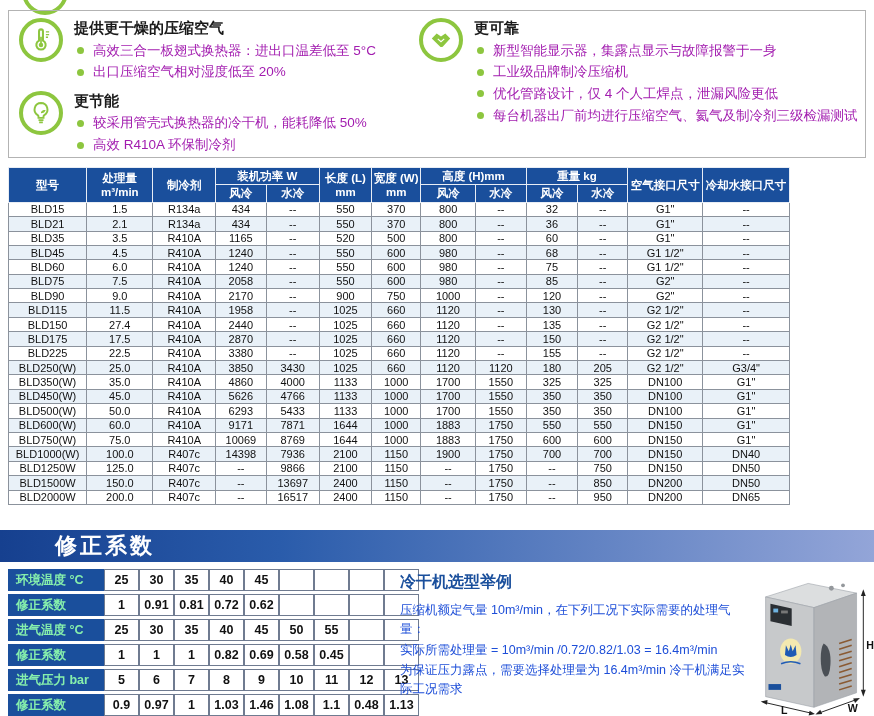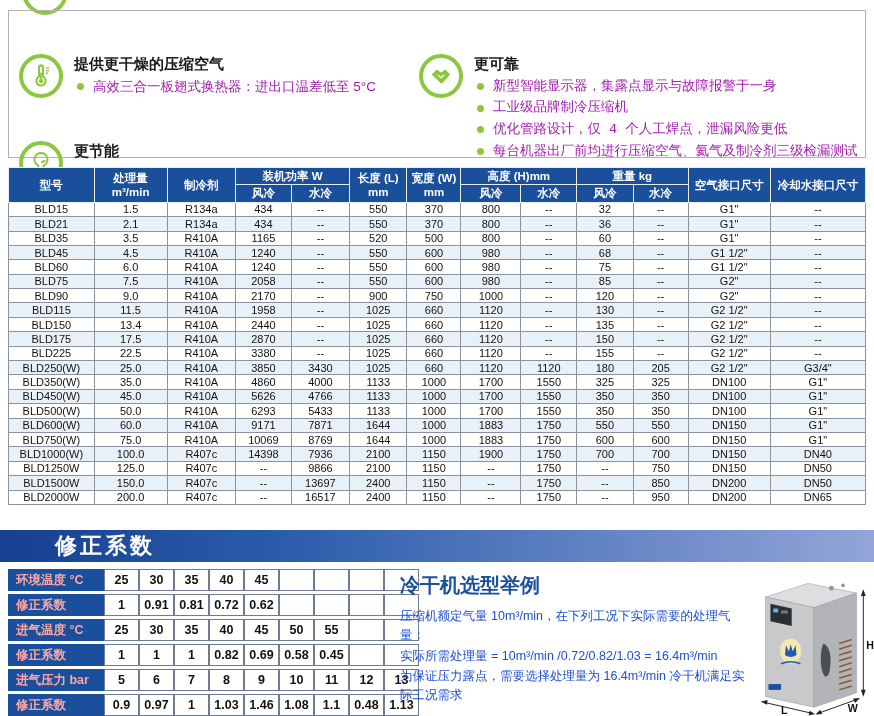--- a/index.html
+++ b/index.html
@@ -8,53 +8,53 @@
     font-family:"Liberation Sans","DejaVu Sans",sans-serif;color:#111;
   }
   
   .top-arc{position:absolute;left:22px;top:-31px;width:38px;height:38px;
     border:4px solid #8dc63f;border-radius:50%;}
   
   .features-box{position:absolute;left:8px;top:10px;width:858px;height:148px;
     border:1px solid #b3b3b3;box-sizing:border-box;display:flex;padding:4px 4px 0 10px;}
   .fcol{display:flex;flex-direction:column;}
   .fcol-left{width:47.5%;}
-  .fcol-right{flex:1;font-family:Liberation Mono, monospace;}
-  .feature-group{display:flex;margin-bottom:3px;margin-top:36px;}
+  .fcol-right{flex:1;}
+  .feature-group{display:flex;margin-bottom:3px;}
   .feature-icon{width:44px;height:44px;flex:0 0 44px;border:4px solid #8dc63f;border-radius:50%;
     display:flex;align-items:center;justify-content:center;margin-top:3px;box-sizing:border-box;}
   .feature-icon svg{width:26px;height:26px;}
   .feature-body{margin-left:11px;padding-top:1px;}
   .feature-title{font-weight:bold;font-size:15px;margin:3px 0 3px;color:#1a1a1a;}
   .feature-bullets{margin:0;padding:0;}
   .feature-bullets li{list-style:none;position:relative;padding-left:19px;
     font-size:13.5px;line-height:1.35;margin:3.5px 0;color:#a21caf;}
   .feature-bullets li::before{content:"";position:absolute;left:3px;top:5.5px;
     width:7px;height:7px;border-radius:50%;background:#8dc63f;}
   
-  .spec-table{position:absolute;left:8px;top:167px;width:858px;border-collapse:collapse;
+  .spec-table{position:absolute;left:8px;top:167px;width:782px;border-collapse:collapse;
     table-layout:fixed;border:1px solid #5d6570;}
   .spec-table th{background:#1a4f9c;color:#fff;font-size:11.5px;font-weight:bold;
     border:1px solid #e8edf5;padding:1px 0;white-space:pre-line;line-height:1.25;text-align:center;}
   .spec-table td{border:1px solid #8b929c;font-size:11px;text-align:center;
     padding:0;height:13.4px;line-height:1.1;color:#111;overflow:hidden;}
   .spec-table tbody tr:nth-child(even) td{background:#e9f1f8;}
   
   .banner{position:absolute;left:0;top:530px;width:874px;height:32px;box-sizing:border-box;
     background:linear-gradient(90deg,#16408f 0%,#2a5cab 32%,#93a5d8 100%);
     color:#fff;font-size:22px;font-weight:bold;line-height:32px;padding-left:55px;letter-spacing:3px;}
   
   .corr-table{position:absolute;left:8px;top:566px;border-collapse:separate;border-spacing:0 3px;}
-  .corr-table th{background:#1a4f9c;color:#fca5a5;font-size:12.5px;font-weight:bold;text-align:left;
+  .corr-table th{background:#1a4f9c;color:#86efac;font-size:12.5px;font-weight:bold;text-align:left;
     padding:0 7px;width:80px;height:20px;border:1px solid #1a4f9c;white-space:nowrap;}
   .corr-table td{width:31px;height:20px;text-align:center;font-size:12.5px;color:#111;
     border:1px solid #6f7b90;background:#fff;padding:0 1px;font-weight:bold;}
   
   .example{position:absolute;left:400px;top:572px;width:352px;}
-  .example-title{color:#1a4f9c;font-size:20px;font-weight:bold;margin:0 0 8px 0;}
+  .example-title{color:#1a4f9c;font-size:16px;font-weight:bold;margin:0 0 8px 0;}
   .example-line{font-size:12.5px;color:#1d4ed8;margin:2px 0;line-height:1.5;}
   
   .product{position:absolute;left:752px;top:566px;width:122px;height:150px;}
   .product svg{width:122px;height:150px;display:block;}
 </style>
 </head>
 <body>
 
 <div class="top-arc"></div>
 
@@ -66,20 +66,21 @@
             <path d="M10.2 4a1.8 1.8 0 0 1 3.6 0v8.6a4.3 4.3 0 1 1-3.6 0z" fill="none" stroke="#8dc63f" stroke-width="1.9"></path>
             <circle cx="12" cy="16.6" r="2.1" fill="#8dc63f"></circle>
             <line x1="12" y1="9" x2="12" y2="15" stroke="#8dc63f" stroke-width="1.6"></line>
             <path d="M16.5 4.5h3M16.5 7h3M16.5 9.5h2" stroke="#8dc63f" stroke-width="1.3"></path>
           </svg>
         </div>
         <div class="feature-body">
           <div class="feature-title">提供更干燥的压缩空气</div>
           <ul class="feature-bullets">
             <li>高效三合一板翅式换热器：进出口温差低至 5°C</li>
+            <li>出口压缩空气相对湿度低至 20%</li>
           </ul>
         </div>
       </div>
       <div class="feature-group">
         <div class="feature-icon">
           <svg viewBox="0 0 24 24">
             <path d="M12 2.8a6 6 0 0 0-3.1 11.1c.5.4.8 1 .8 1.6v1h4.6v-1c0-.6.3-1.2.8-1.6A6 6 0 0 0 12 2.8z" fill="none" stroke="#8dc63f" stroke-width="1.8"></path>
             <path d="M9.7 18.6h4.6M10.3 20.6h3.4" stroke="#8dc63f" stroke-width="1.5"></path>
             <path d="M12 11c1.6-2.4 4.2-1.8 4.2-1.8S15.8 12 12 12.3z" fill="#8dc63f"></path>
           </svg>
@@ -271,21 +272,21 @@
         <td>660</td>
         <td>1120</td>
         <td>--</td>
         <td>130</td>
         <td>--</td>
         <td>G2 1/2"</td>
         <td>--</td>
       </tr>
       <tr>
         <td>BLD150</td>
-        <td>13.4</td>
+        <td>27.4</td>
         <td>R410A</td>
         <td>2440</td>
         <td>--</td>
         <td>1025</td>
         <td>660</td>
         <td>1120</td>
         <td>--</td>
         <td>135</td>
         <td>--</td>
         <td>G2 1/2"</td>

